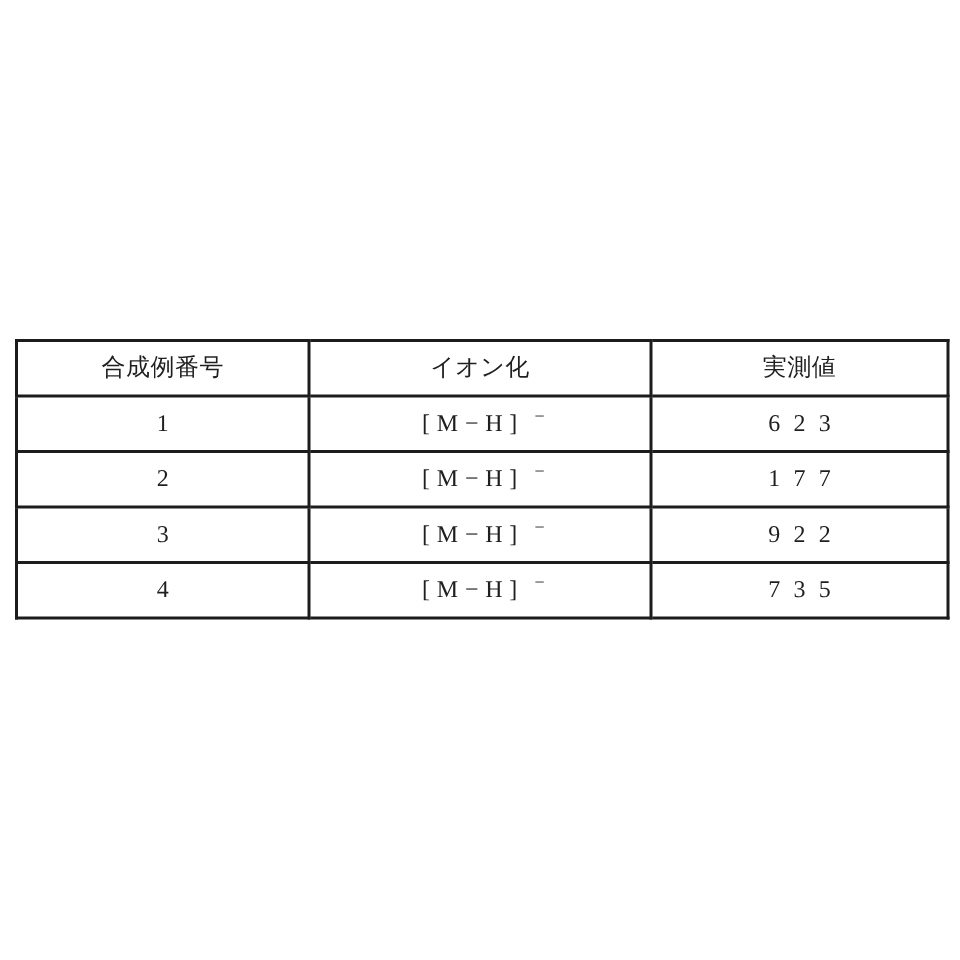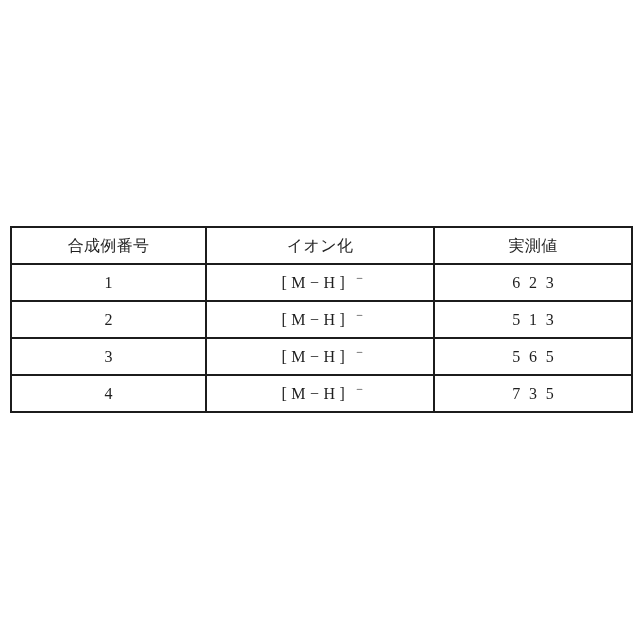--- a/index.html
+++ b/index.html
@@ -84,26 +84,26 @@
       </thead>
       <tbody>
         <tr>
           <td class="cell-example">1</td>
           <td class="cell-ion"><span>[M−H]</span><sup class="ion-charge">−</sup></td>
           <td class="cell-num">623</td>
         </tr>
         <tr>
           <td class="cell-example">2</td>
           <td class="cell-ion"><span>[M−H]</span><sup class="ion-charge">−</sup></td>
-          <td class="cell-num">513</td>
+          <td class="cell-num">177</td>
         </tr>
         <tr>
           <td class="cell-example">3</td>
           <td class="cell-ion"><span>[M−H]</span><sup class="ion-charge">−</sup></td>
-          <td class="cell-num">565</td>
+          <td class="cell-num">922</td>
         </tr>
         <tr>
           <td class="cell-example">4</td>
           <td class="cell-ion"><span>[M−H]</span><sup class="ion-charge">−</sup></td>
           <td class="cell-num">735</td>
         </tr>
       </tbody>
     </table>
   </div>
 </div>

